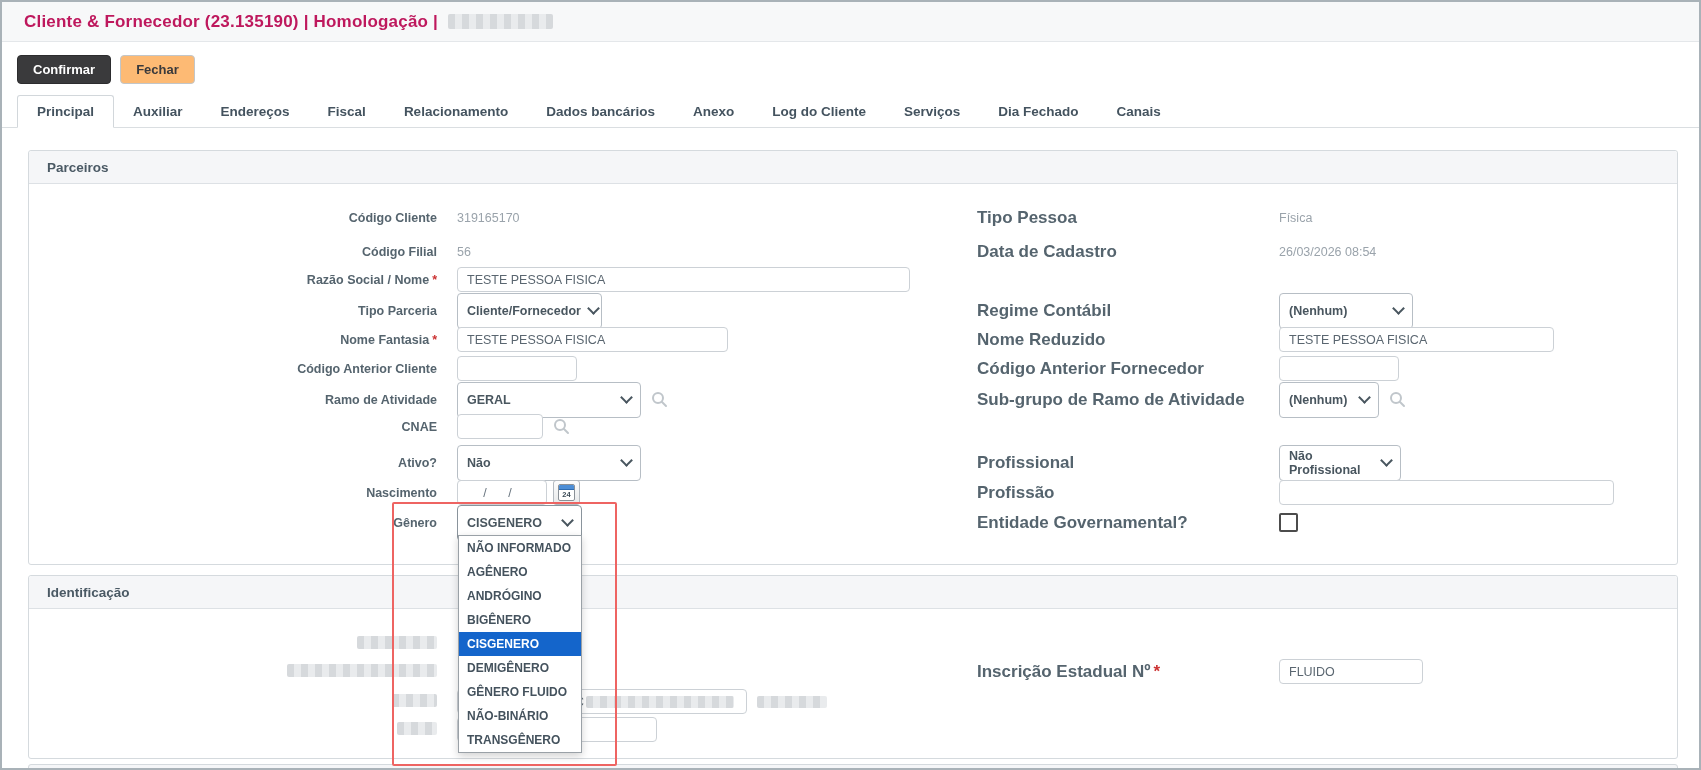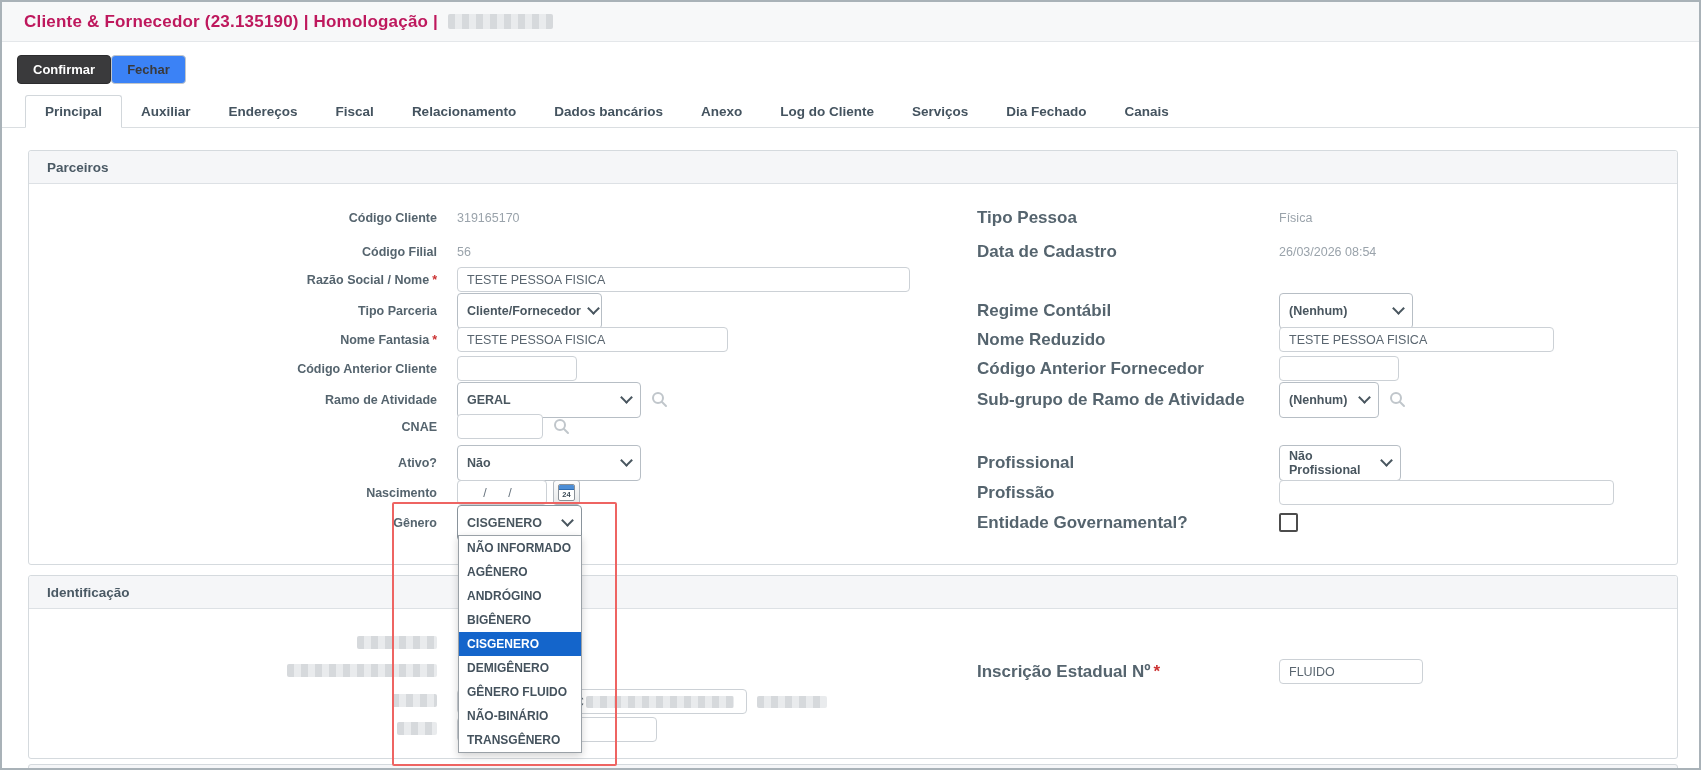--- a/index.html
+++ b/index.html
@@ -7,27 +7,27 @@
 
   
   .titlebar{position:absolute;top:0;left:0;right:0;height:40px;background:#f7f8f9;border-bottom:1px solid #e4e7ea;display:flex;align-items:center;padding-left:22px;box-sizing:border-box;}
   .title{font-size:17px;font-weight:700;color:#be185d;letter-spacing:.2px;}
   .redact{display:inline-block;border-radius:2px;background-color:#dfe2e5;
     background-image:repeating-linear-gradient(90deg,#d6d9dc 0 7px,#e9ebed 7px 14px),
                      repeating-linear-gradient(0deg,rgba(255,255,255,0) 0 5px,rgba(185,190,196,.35) 5px 10px);}
   .titlebar .redact{width:105px;height:15px;margin-left:10px;}
 
   
-  .btnbar{position:absolute;top:53px;left:15px;display:flex;z-index:5;}
+  .btnbar{position:absolute;top:53px;left:15px;display:flex;gap:9px;z-index:5;}
   .btn{height:29px;padding:0 15px;border-radius:4px;font-size:13px;font-weight:700;display:flex;align-items:center;cursor:pointer;box-sizing:border-box;}
   .btn-dark{background:#3a3a3c;color:#ffffff;border:1px solid #2c2c2e;}
-  .btn-light{background:#3b82f6;color:#3a3a3c;border:1px solid #c2c6c9;}
-
-  
-  .tabbar{position:absolute;top:93px;left:0;right:0;height:33px;display:flex;align-items:stretch;padding-left:23px;border-bottom:1px solid #dadee1;box-sizing:border-box;}
+  .btn-light{background:#fdba74;color:#3a3a3c;border:1px solid #c2c6c9;}
+
+  
+  .tabbar{position:absolute;top:93px;left:0;right:0;height:33px;display:flex;align-items:stretch;padding-left:15px;border-bottom:1px solid #dadee1;box-sizing:border-box;}
   .tab{padding:0 19px;display:flex;align-items:center;font-size:13.5px;color:#44535f;font-weight:600;cursor:pointer;white-space:nowrap;}
   .tab.active{background:#fff;border:1px solid #d2d7db;border-bottom:1px solid #ffffff;border-radius:3px 3px 0 0;margin-bottom:-1px;}
 
   
   .panel{position:absolute;left:26px;width:1650px;border:1px solid #d5dade;border-radius:3px;background:#fff;box-sizing:border-box;}
   .panel-header{height:32px;background:#f5f6f8;border-bottom:1px solid #dde1e5;display:flex;align-items:center;padding-left:18px;font-size:13.5px;font-weight:700;color:#4a5964;border-radius:3px 3px 0 0;}
   #panel-parceiros{top:148px;height:415px;}
   #panel-identificacao{top:573px;height:184px;}
 
   

